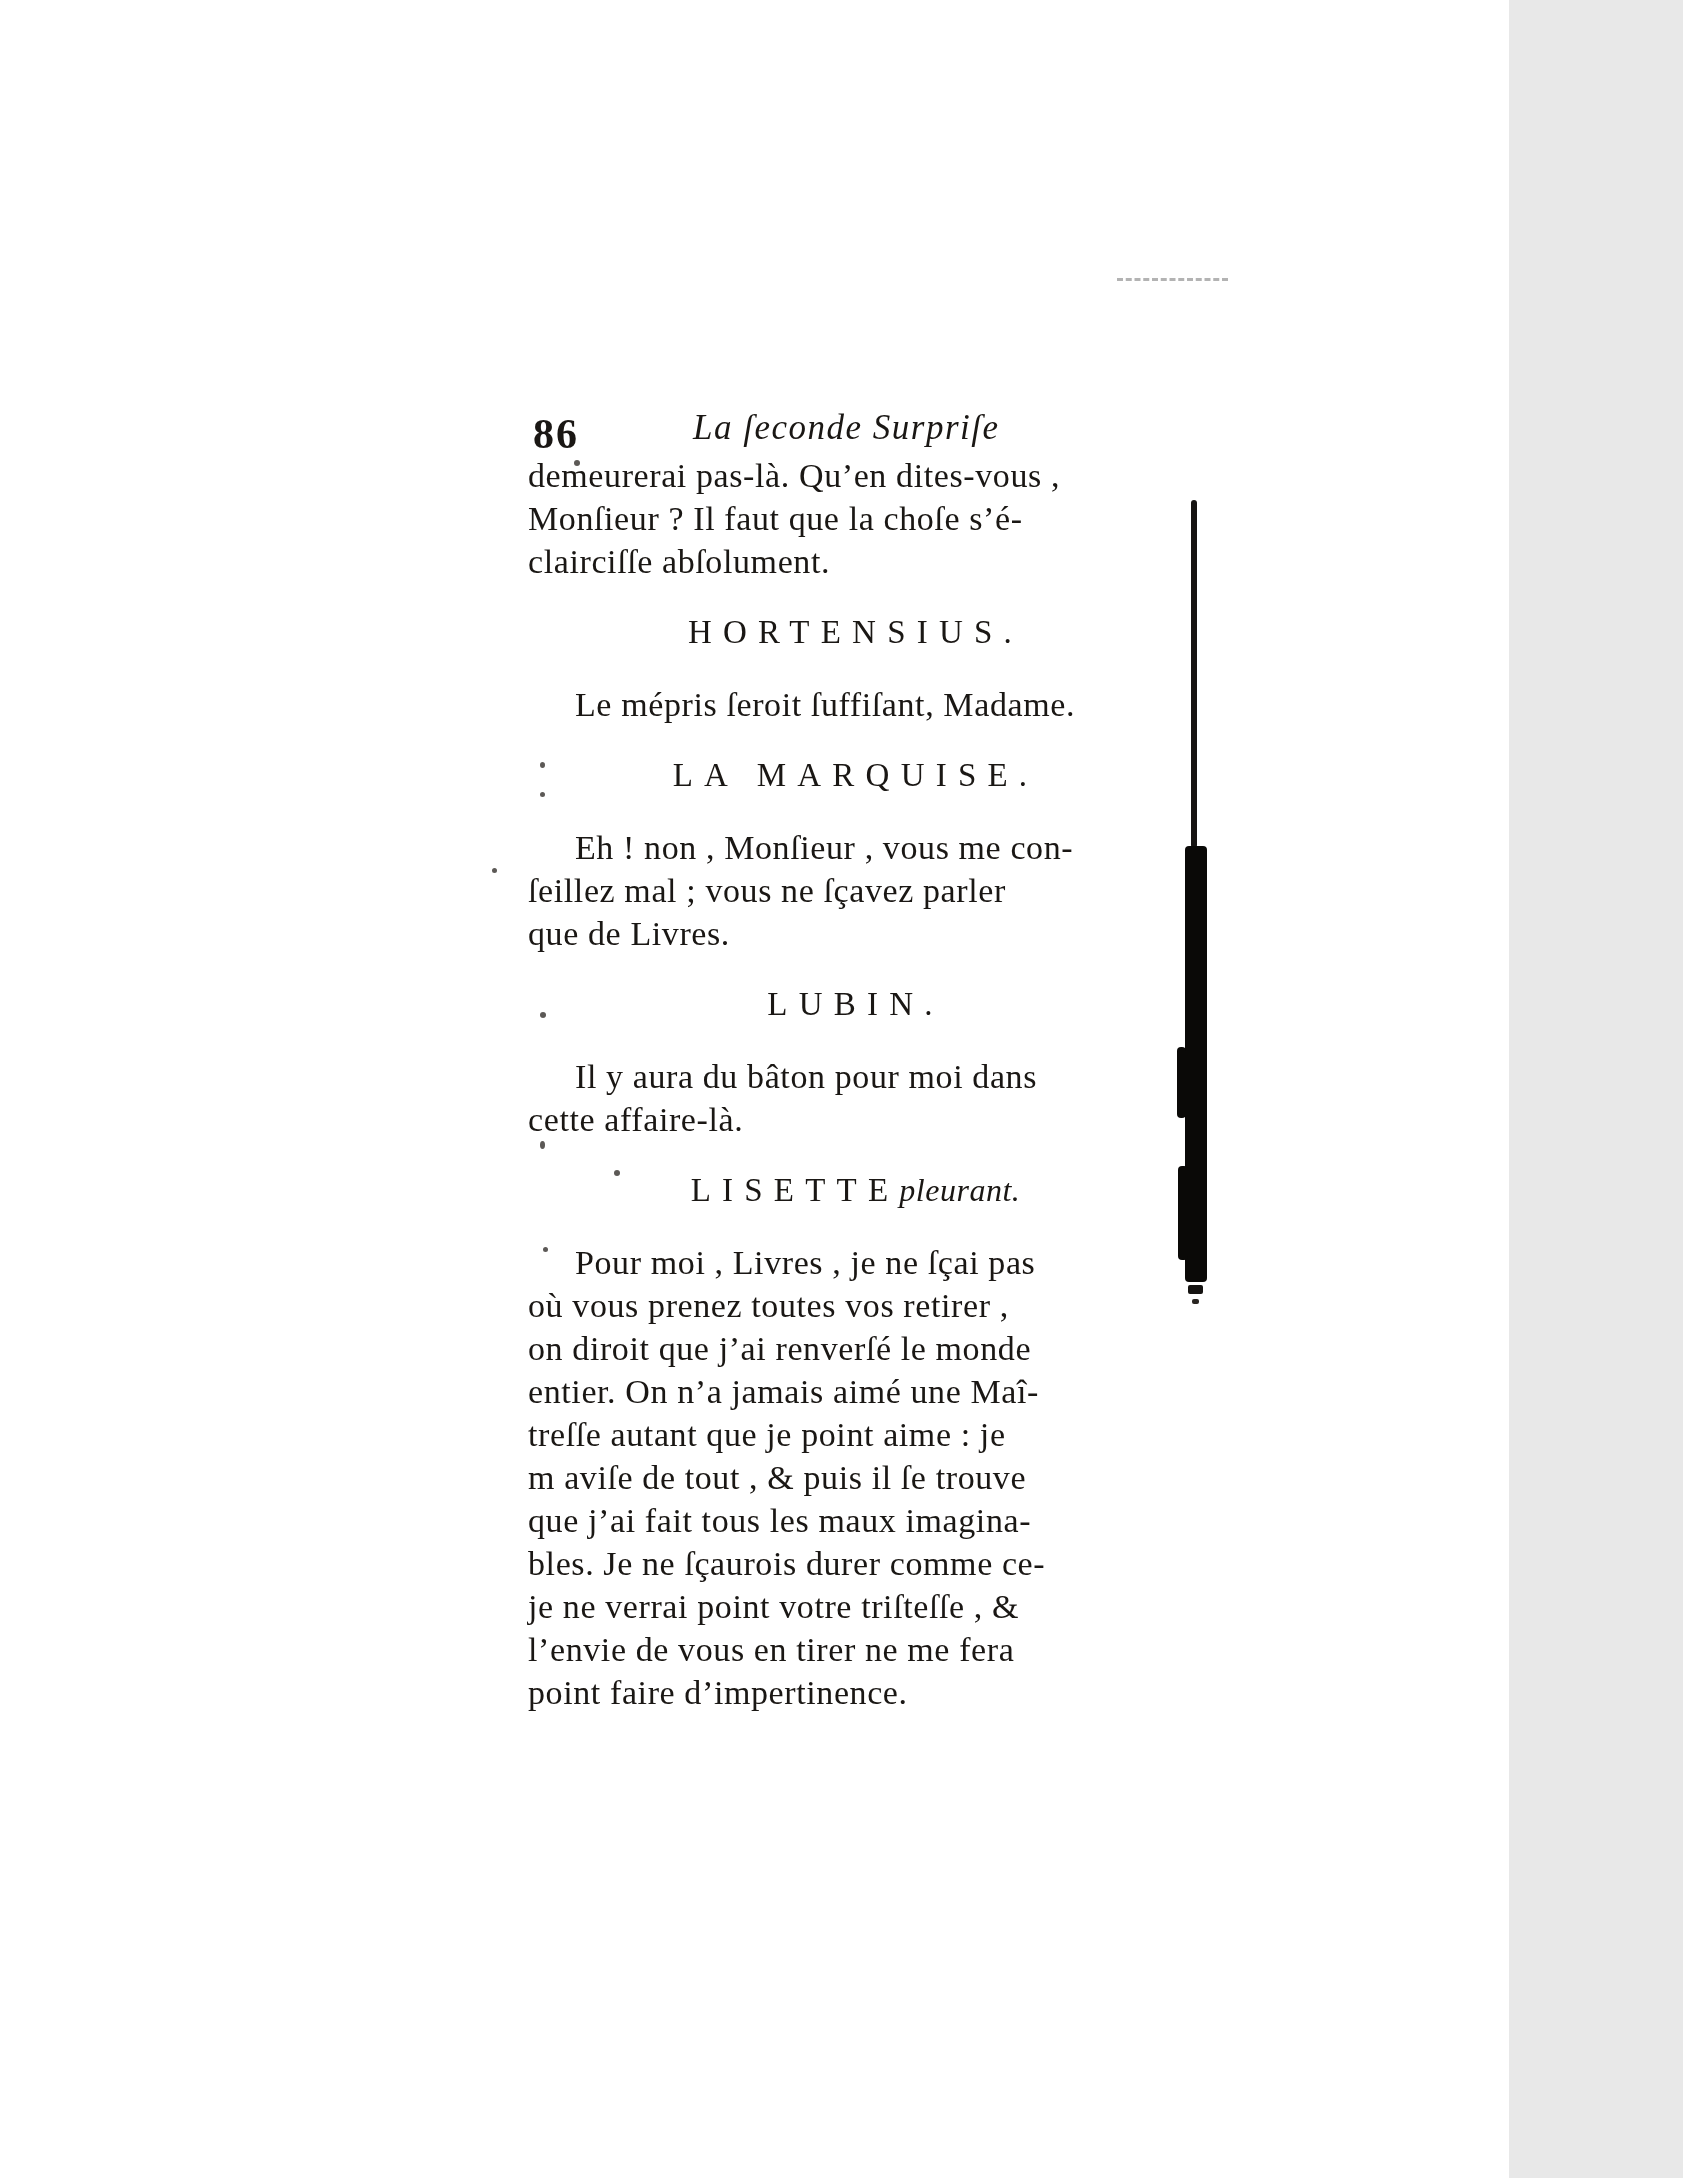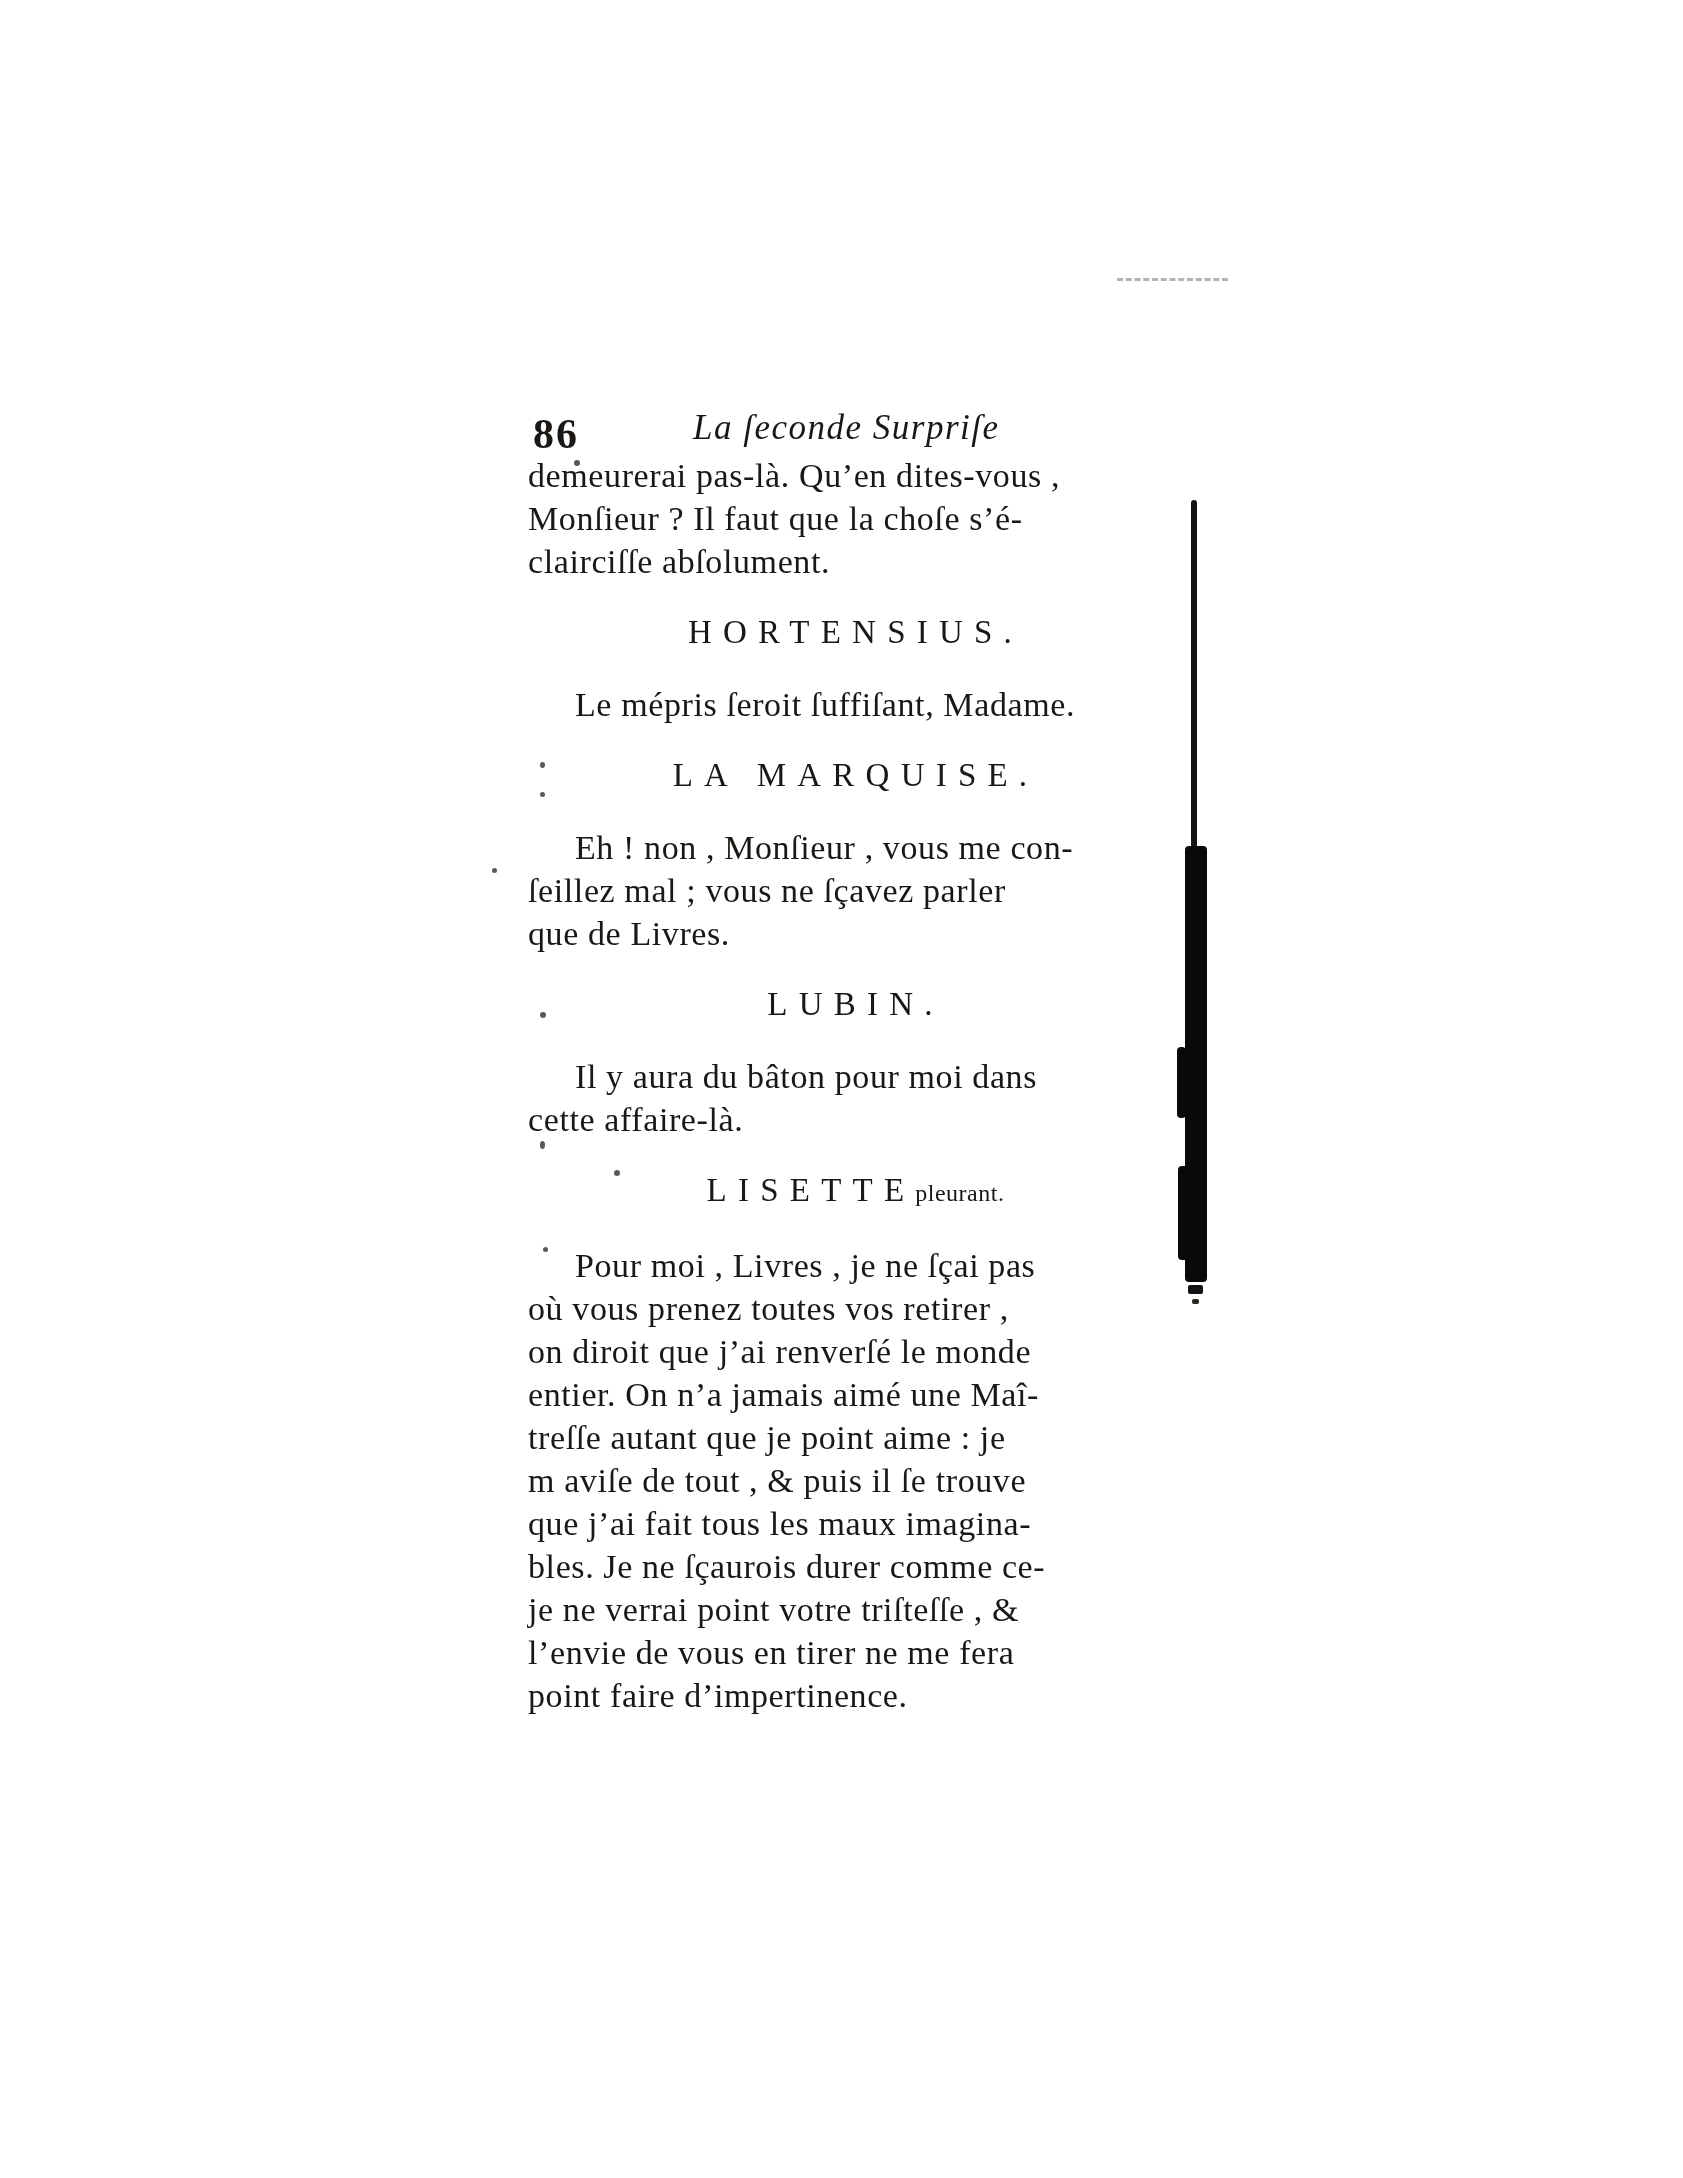--- a/index.html
+++ b/index.html
@@ -1,18 +1,18 @@
 <!DOCTYPE html>
 <html><head>
 <meta charset="utf-8">
 <style>
   html,body{margin:0;padding:0;background:#e8e8e8;}
   #page{
     position:relative;
-    width:1683px;height:2178px;
+    width:1509px;height:2178px;
     background:#ffffff;
     font-family:"Liberation Serif","DejaVu Serif",serif;
     color:#1a1714;
     overflow:hidden;
   }
   
   .pagenum{
     position:absolute;left:533px;top:410px;
     font-size:42px;font-weight:bold;letter-spacing:2px;
   }
@@ -25,21 +25,21 @@
     position:absolute;left:528px;top:454px;width:655px;
     font-size:34px;line-height:43px;letter-spacing:0.6px;
   }
   .ln{white-space:nowrap;}
   .ind{text-indent:47px;}
   .speaker{
     text-align:center;line-height:50px;margin:24px 0 26px 0;
     font-size:33px;white-space:nowrap;
   }
   .spaced{letter-spacing:.34em;}
-  .stage{letter-spacing:0.5px;font-size:24px;}
+  .stage{font-style:italic;letter-spacing:0.5px;font-size:32px;}
   
   .dotline{
     position:absolute;left:1117px;top:278px;width:111px;height:0;
     border-top:3px dashed #9a9a9a;opacity:.75;
   }
   .bar-thin{position:absolute;left:1191px;top:500px;width:6px;height:348px;background:#161412;border-radius:3px;}
   .bar-thick{position:absolute;left:1185px;top:846px;width:22px;height:436px;background:#0a0907;border-radius:4px;}
   .bar-jag1{position:absolute;left:1177px;top:1047px;width:9px;height:71px;background:#0a0907;border-radius:4px;}
   .bar-jag2{position:absolute;left:1178px;top:1166px;width:10px;height:94px;background:#0a0907;border-radius:4px;}
   .bar-end1{position:absolute;left:1188px;top:1285px;width:15px;height:9px;background:#151311;border-radius:2px;}

